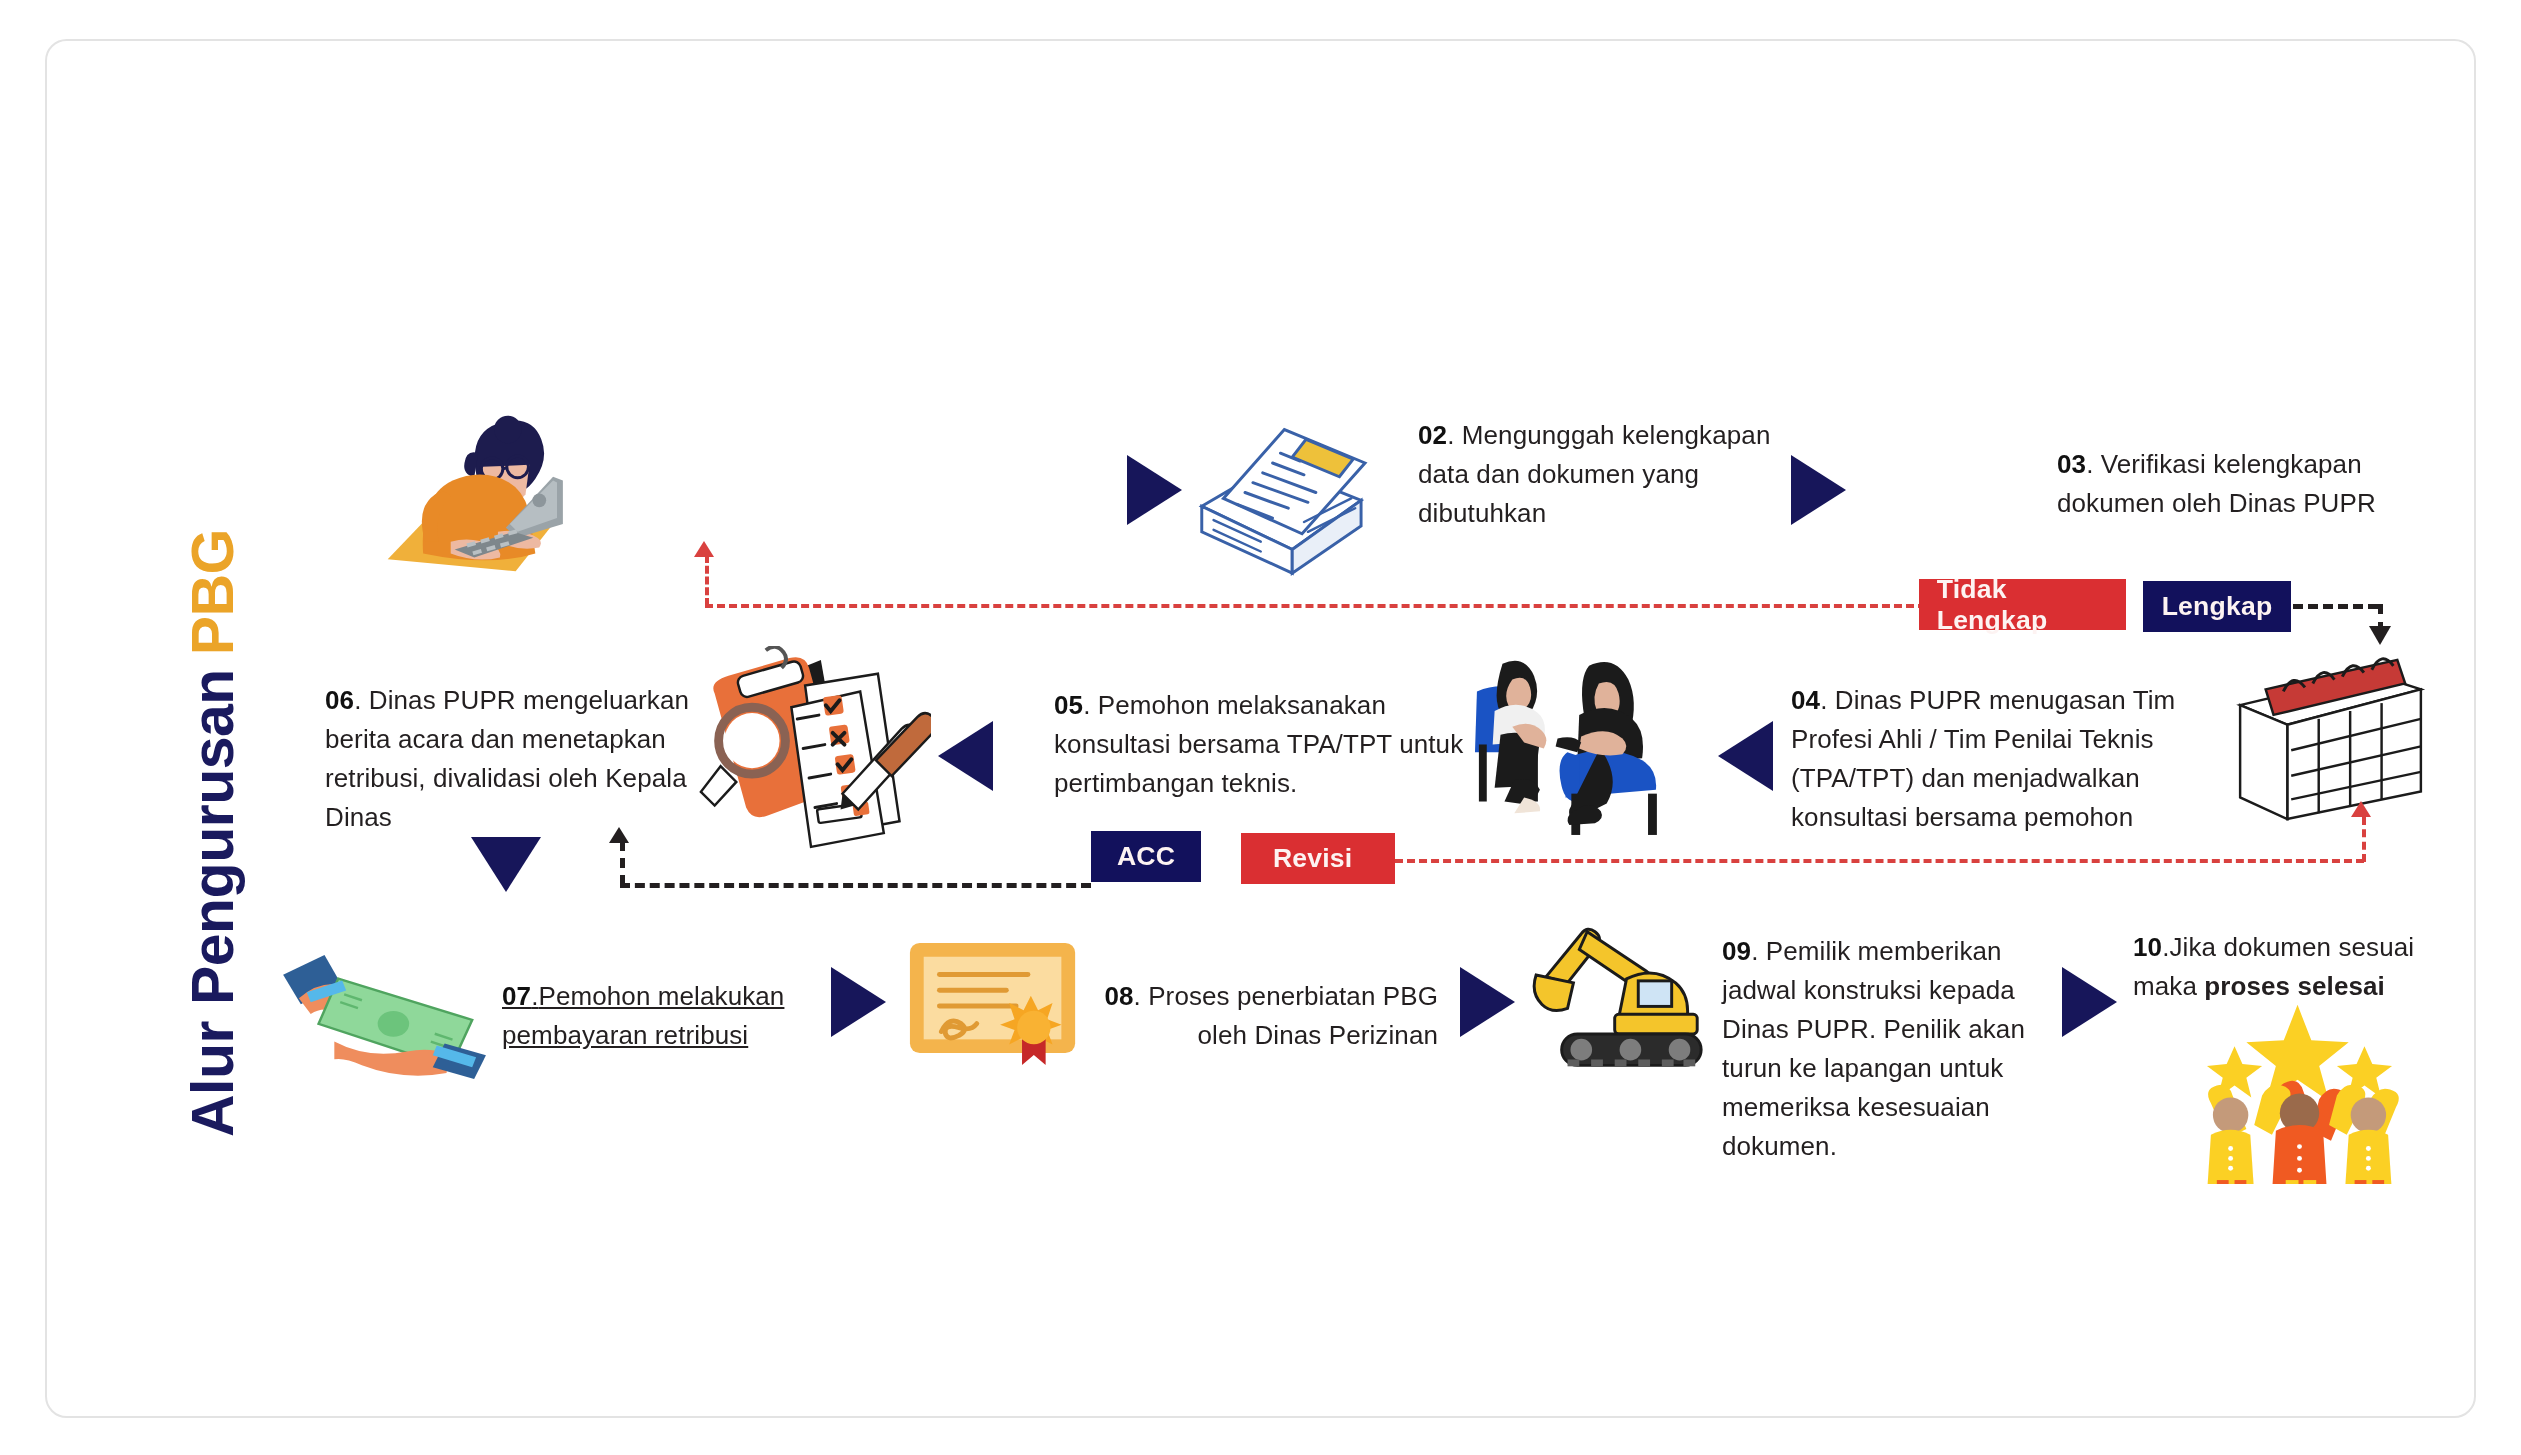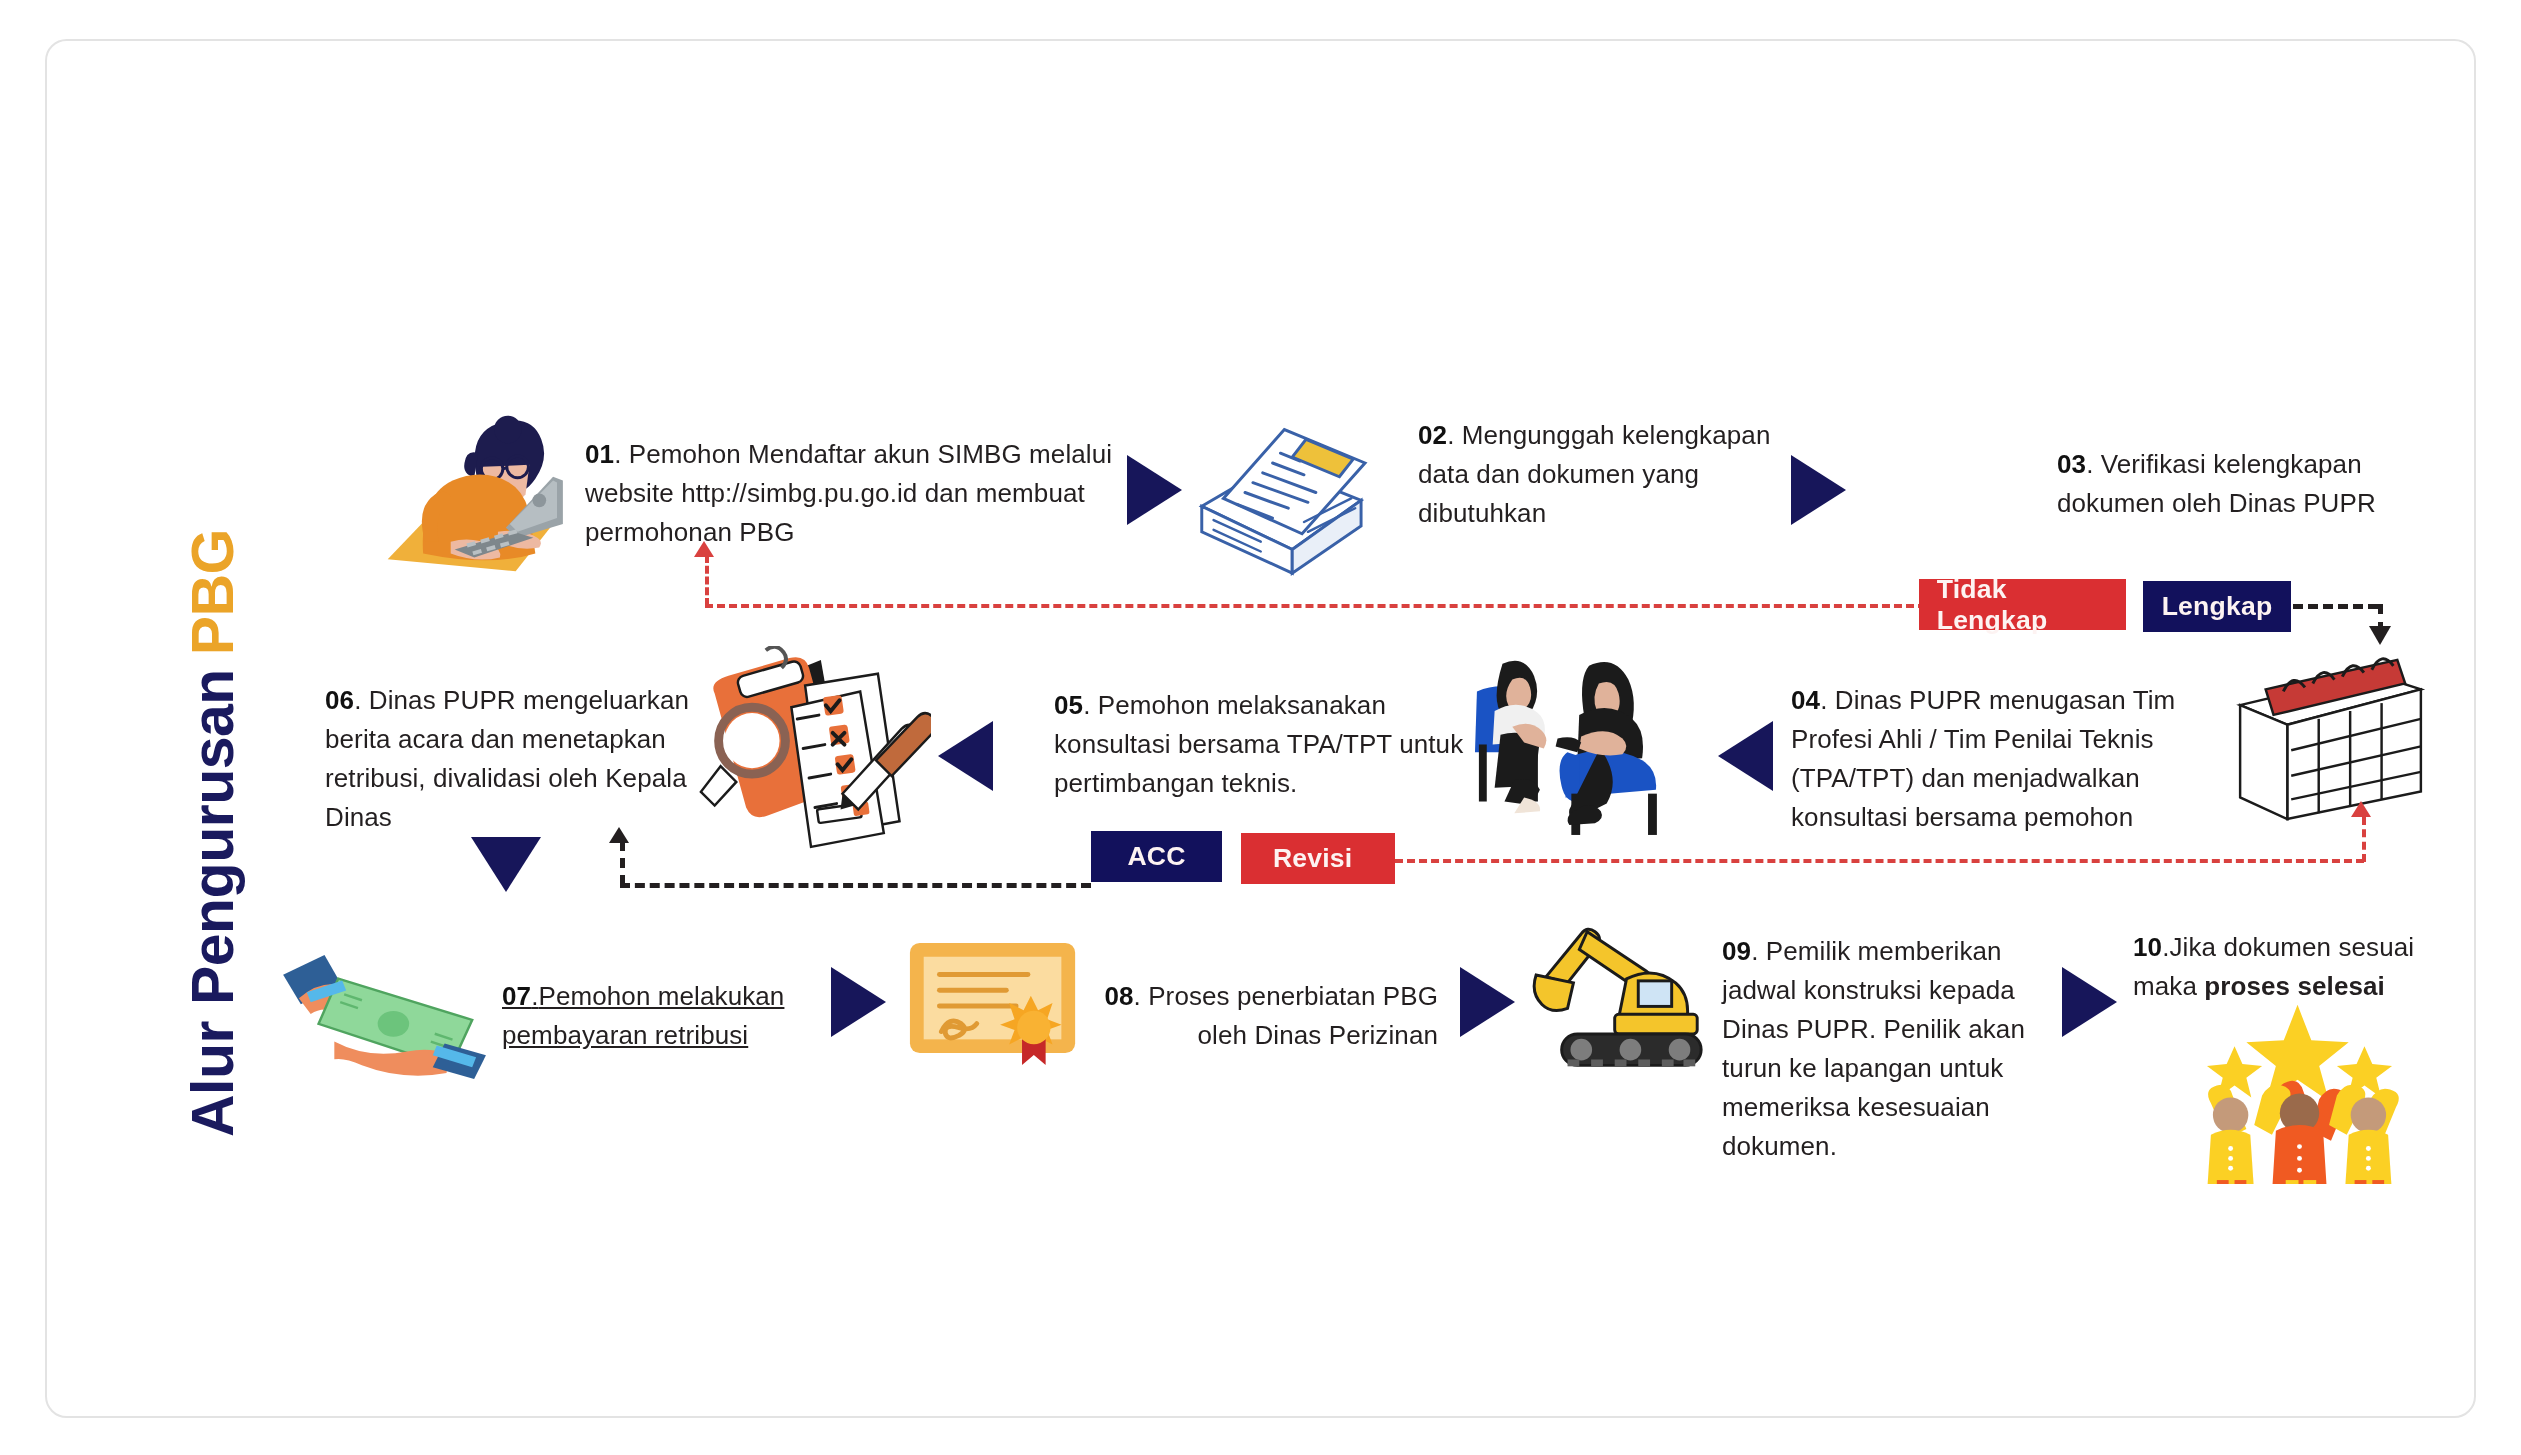--- a/index.html
+++ b/index.html
@@ -153,23 +153,20 @@
         <rect x="122" y="148" width="9" height="4" transform="rotate(-16 122 148)"></rect>
         <rect x="136" y="144" width="9" height="4" transform="rotate(-16 136 144)"></rect>
         <rect x="150" y="140" width="9" height="4" transform="rotate(-16 150 140)"></rect>
         <rect x="114" y="160" width="9" height="4" transform="rotate(-16 114 160)"></rect>
         <rect x="128" y="156" width="9" height="4" transform="rotate(-16 128 156)"></rect>
         <rect x="142" y="152" width="9" height="4" transform="rotate(-16 142 152)"></rect>
       </g>
     </svg>
   </div>
 
-  <div class="step" style="left:538px; top:394px; width:552px;">
-    <b>01</b><span>.</span><span> Pemohon Mendaftar akun SIMBG melalui website http://simbg.pu.go.id dan membuat permohonan PBG</span>
-  </div>
 
   <div class="tri right" style="left:1080px; top:414px;"></div>
 
   <div class="art" style="left:1131px; top:363px; width:197px; height:177px;">
     <svg viewBox="0 0 200 180" width="197" height="177">
       <path d="M24 104 L96 62 L186 98 L116 148 Z" fill="#ffffff" stroke="#3961a8" stroke-width="3"></path>
       <path d="M24 104 L24 130 L116 172 L116 148 Z" fill="#ffffff" stroke="#3961a8" stroke-width="3"></path>
       <path d="M116 148 L116 172 L186 124 L186 98 Z" fill="#e9eff8" stroke="#3961a8" stroke-width="3"></path>
       <path d="M46 96 L108 26 L190 60 L126 132 Z" fill="#ffffff" stroke="#3961a8" stroke-width="3"></path>
       <path d="M130 36 L178 56 L164 74 L116 54 Z" fill="#eec13a" stroke="#3961a8" stroke-width="3"></path>
@@ -312,21 +309,21 @@
         <line x1="152" y1="50" x2="152" y2="148"></line>
       </g>
       <path d="M8 52 L56 72 L56 168 L8 146 Z" fill="#ffffff" stroke="#1b1b1b" stroke-width="2.5"></path>
     </svg>
   </div>
 
   <div class="dash h-dark" style="left:573px; top:842px; width:471px;"></div>
   <div class="dash v-dark" style="left:573px; top:800px; height:44px;"></div>
   <div class="cap up-dark" style="left:562px; top:786px;"></div>
 
-  <div class="badge navy" style="left:1044px; top:790px; width:131px;">
+  <div class="badge navy" style="left:1044px; top:790px; width:110px;">
     <span>ACC</span>
   </div>
   <div class="badge red" style="left:1194px; top:792px; width:154px;padding-left:7px;">
     <span>Revisi</span>
   </div>
 
   <div class="dash h-red" style="left:1348px; top:818px; width:969px;"></div>
   <div class="dash v-red" style="left:2315px; top:776px; height:45px;"></div>
   <div class="cap up-red" style="left:2304px; top:760px;"></div>
 

